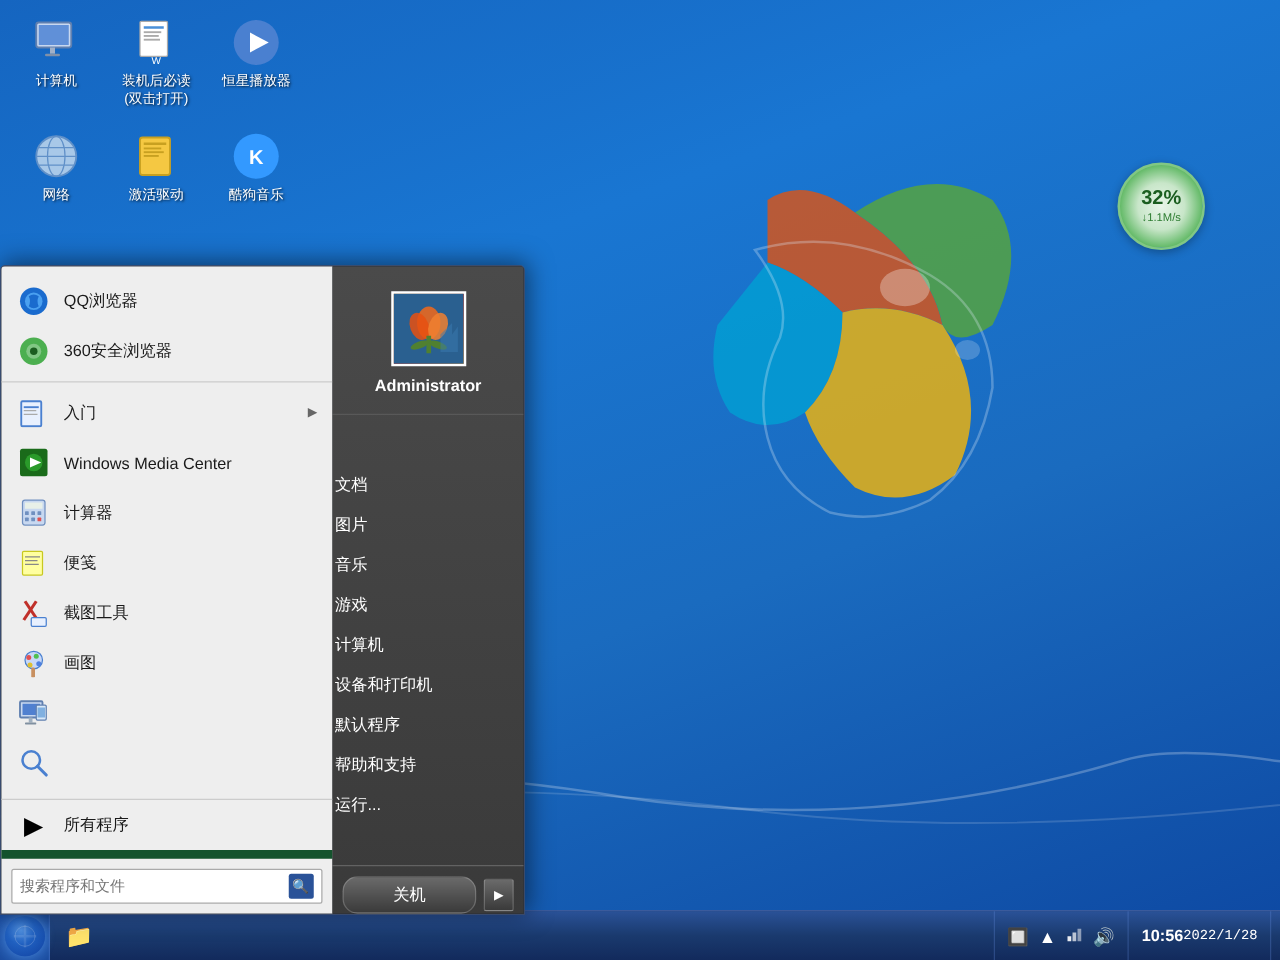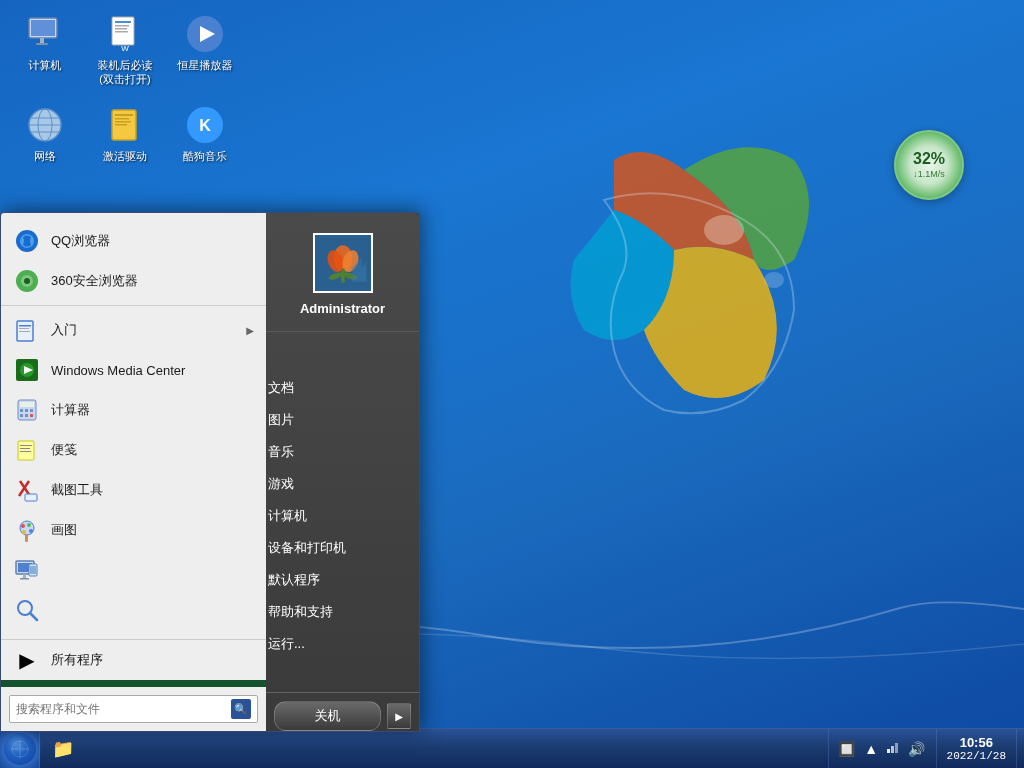--- a/index.html
+++ b/index.html
@@ -168,21 +168,21 @@
       border-left: 1px solid rgba(100,140,220,0.3);
     }
     .tray-icon {
       font-size: 14px;
       color: white;
       cursor: pointer;
       padding: 2px;
     }
     .taskbar-clock {
       display: flex;
-      flex-direction: column;
+      flex-direction: row;
       align-items: center;
       justify-content: center;
       padding: 0 10px;
       height: 100%;
       color: white;
       font-size: 12px;
       border-left: 1px solid rgba(100,140,220,0.3);
     }
     .clock-time {
       font-size: 13px;

